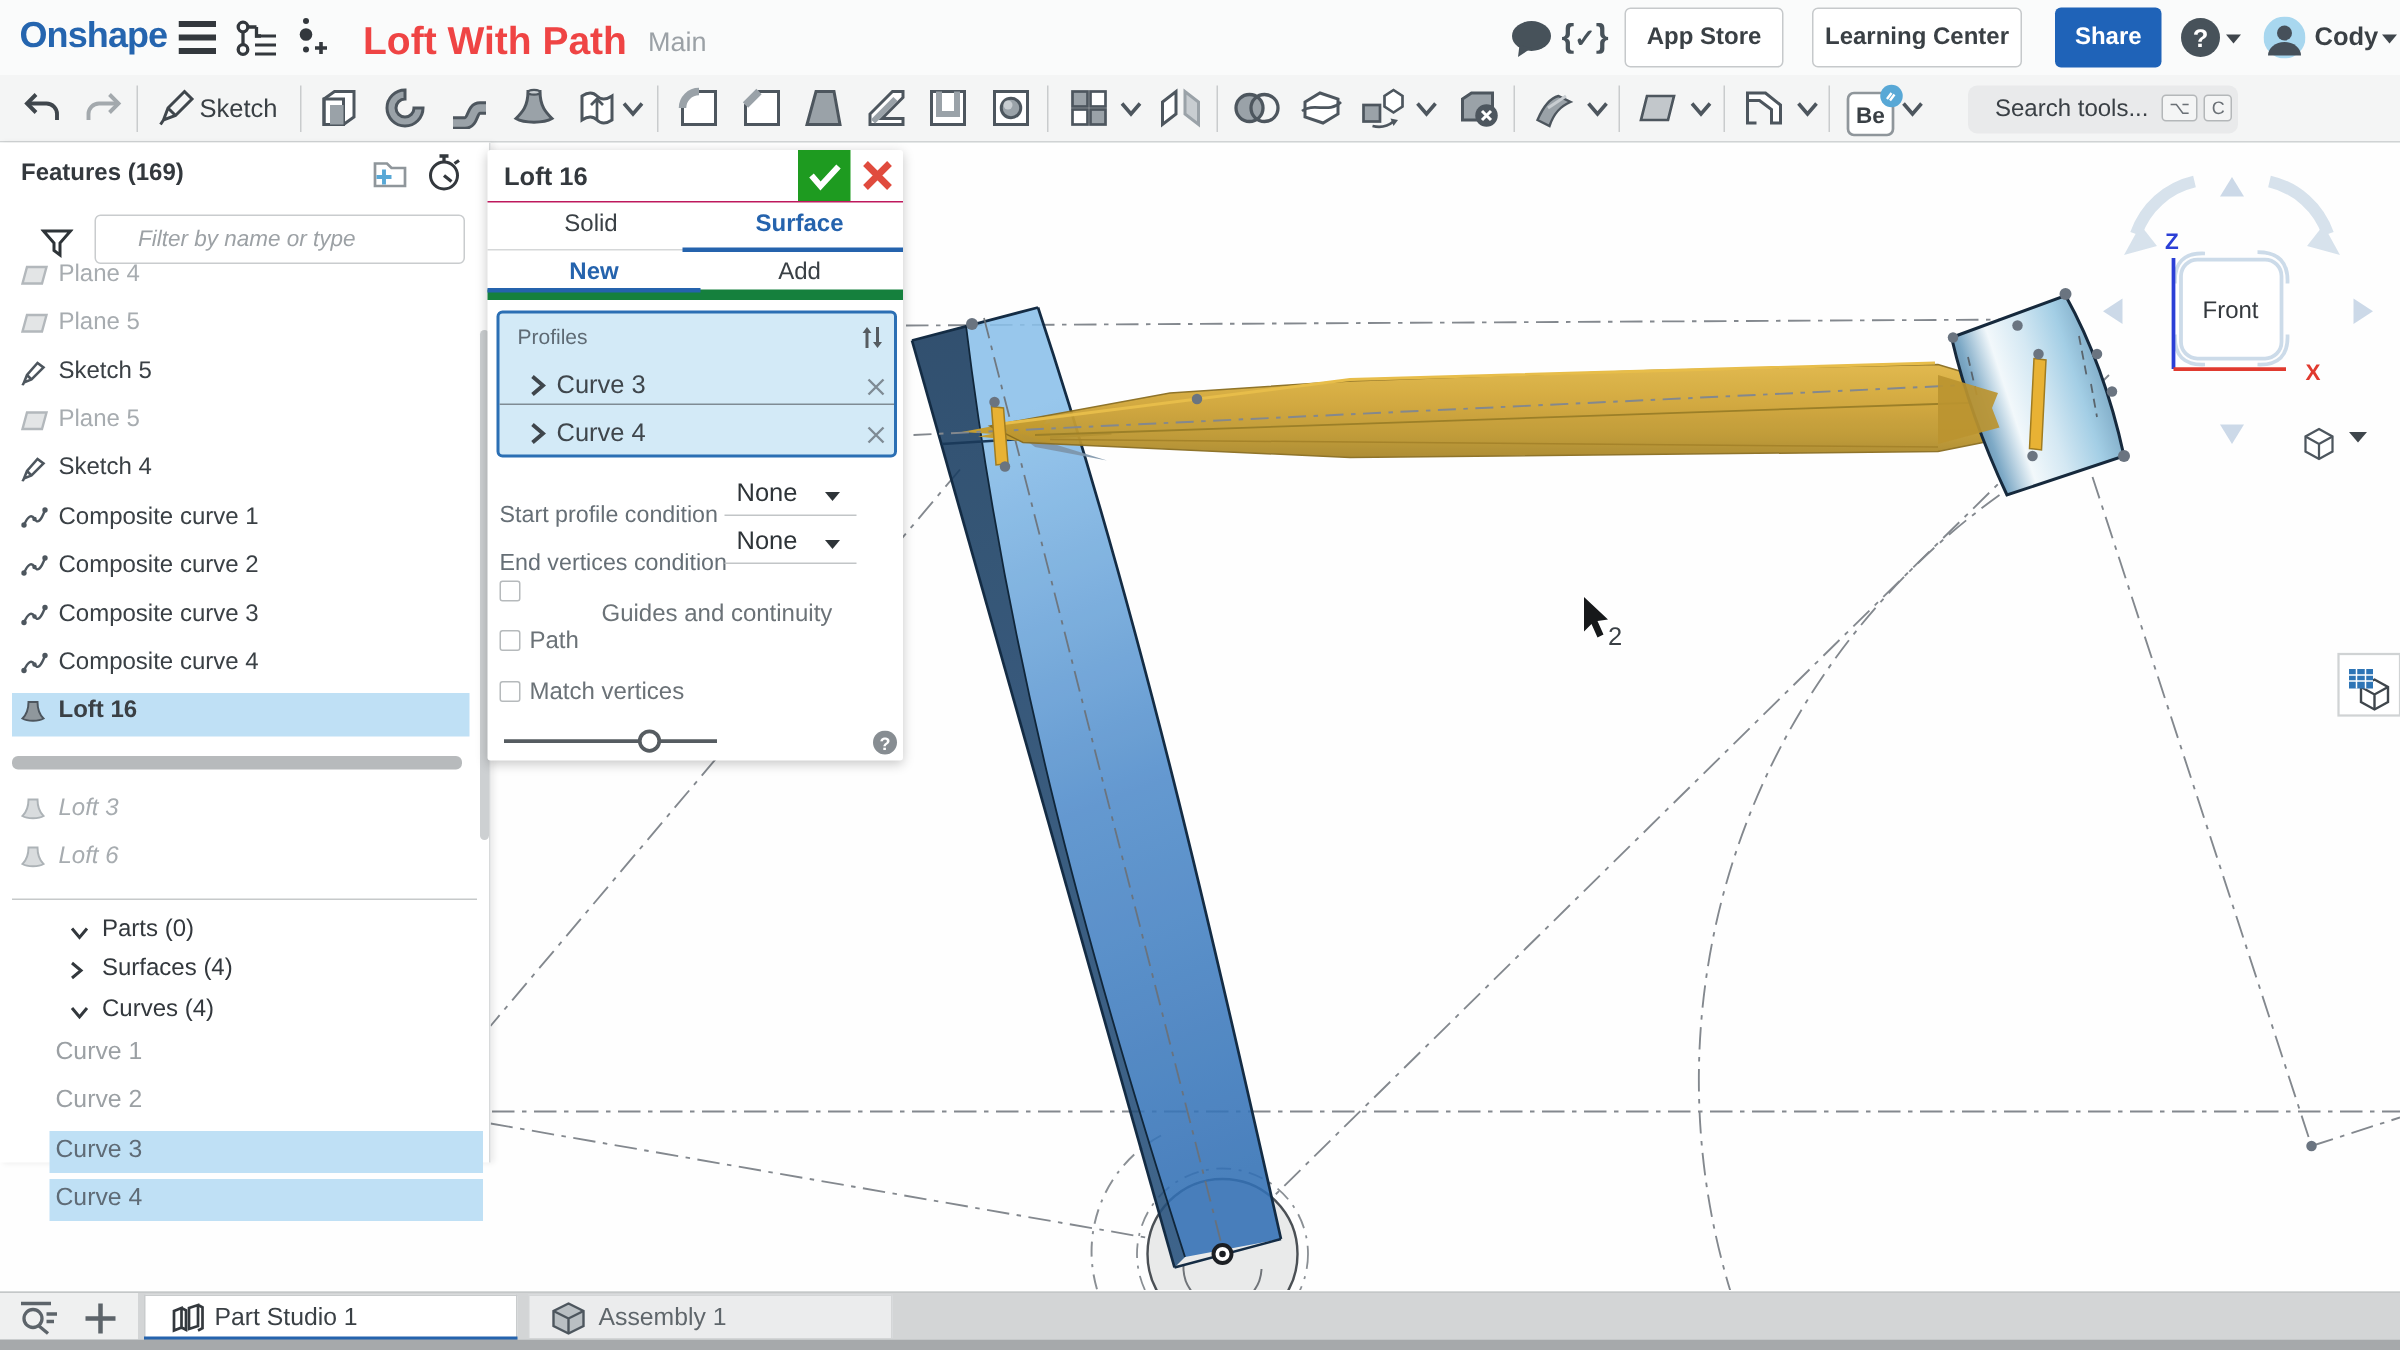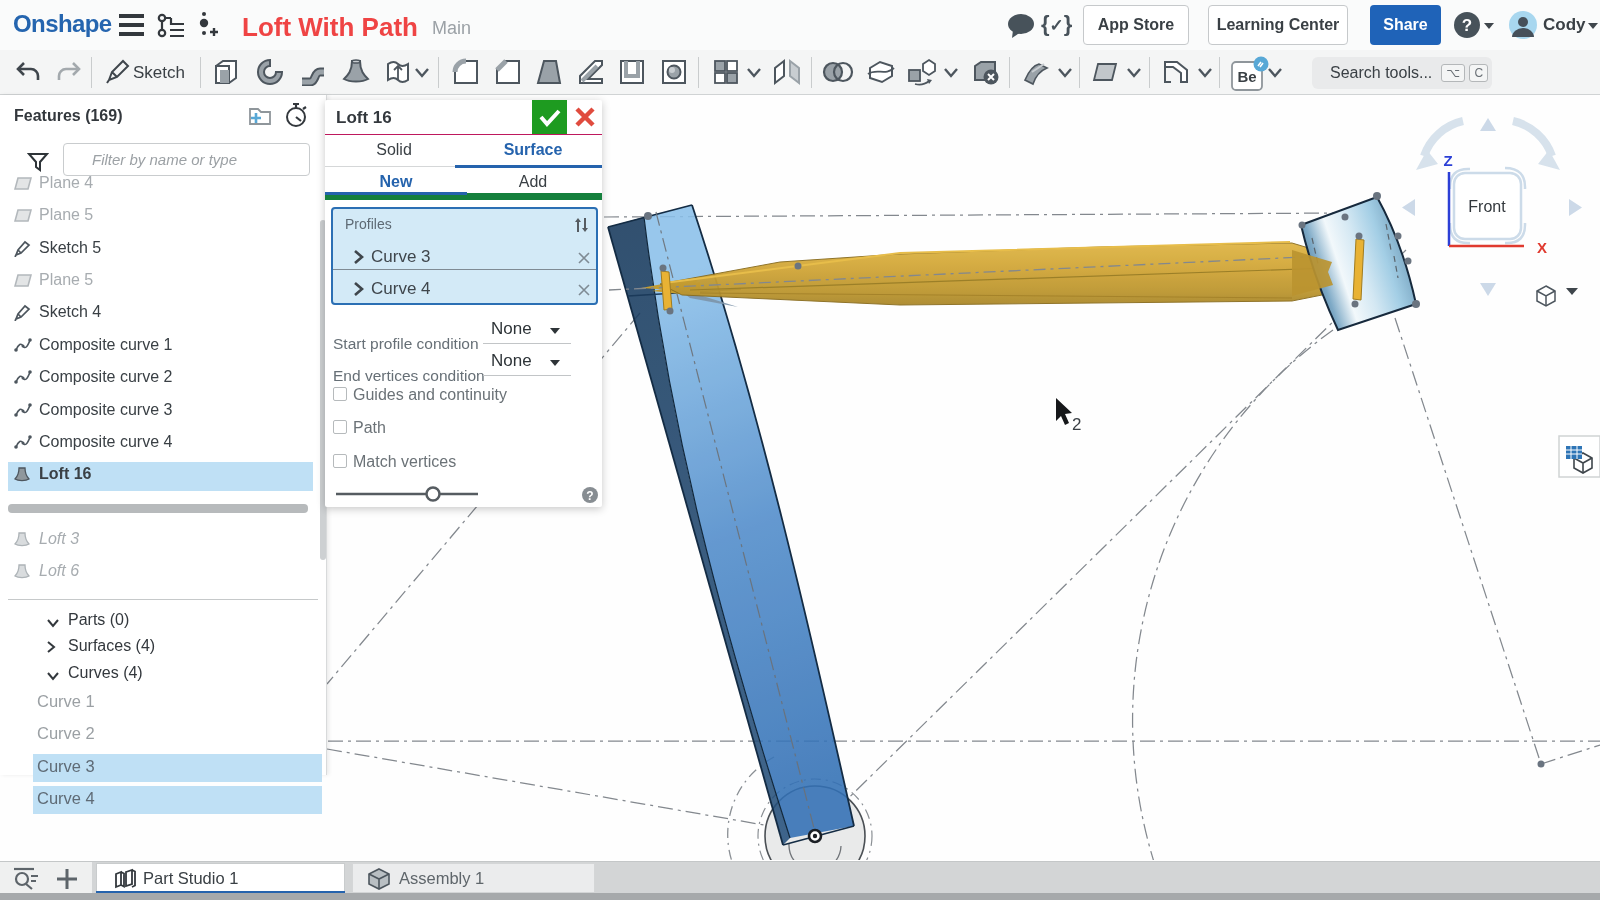--- a/index.html
+++ b/index.html
@@ -590,21 +590,21 @@
     </div>
     <div class="dd-lab" style="top:223px;">Start profile condition</div>
     <div class="dd-val" style="left:166px;top:219px;">None</div>
     <span class="caret abs" style="left:225px;top:228px;border-top-color:#2e3438;"></span>
     <div class="dd-line" style="top:243px;"></div>
     <div class="dd-lab" style="top:255px;">End vertices condition</div>
     <div class="dd-val" style="left:166px;top:251px;">None</div>
     <span class="caret abs" style="left:225px;top:260px;border-top-color:#2e3438;"></span>
     <div class="dd-line" style="top:275px;"></div>
     <div class="cb" style="top:287px;"></div>
-      <div class="cb-lab" style="top:286px;">Guides and continuity</div>
+      <div class="cb-lab" style="top:301px;margin-left:48px;">Guides and continuity</div>
     <div class="cb" style="top:320px;"></div>
       <div class="cb-lab" style="top:319px;">Path</div>
     <div class="cb" style="top:354px;"></div>
       <div class="cb-lab" style="top:353px;">Match vertices</div>
     <svg class="abs" style="left:8px;top:385px" width="200" height="20">
         <line x1="3" y1="9" x2="145" y2="9" stroke="#565c61" stroke-width="2.5"></line>
         <circle cx="100" cy="9" r="6.5" fill="#fff" stroke="#565c61" stroke-width="2.5"></circle>
       </svg>
     <svg class="abs" style="left:257px;top:387px" width="17" height="17">
         <circle cx="8" cy="8" r="8" fill="#878d92"></circle>

